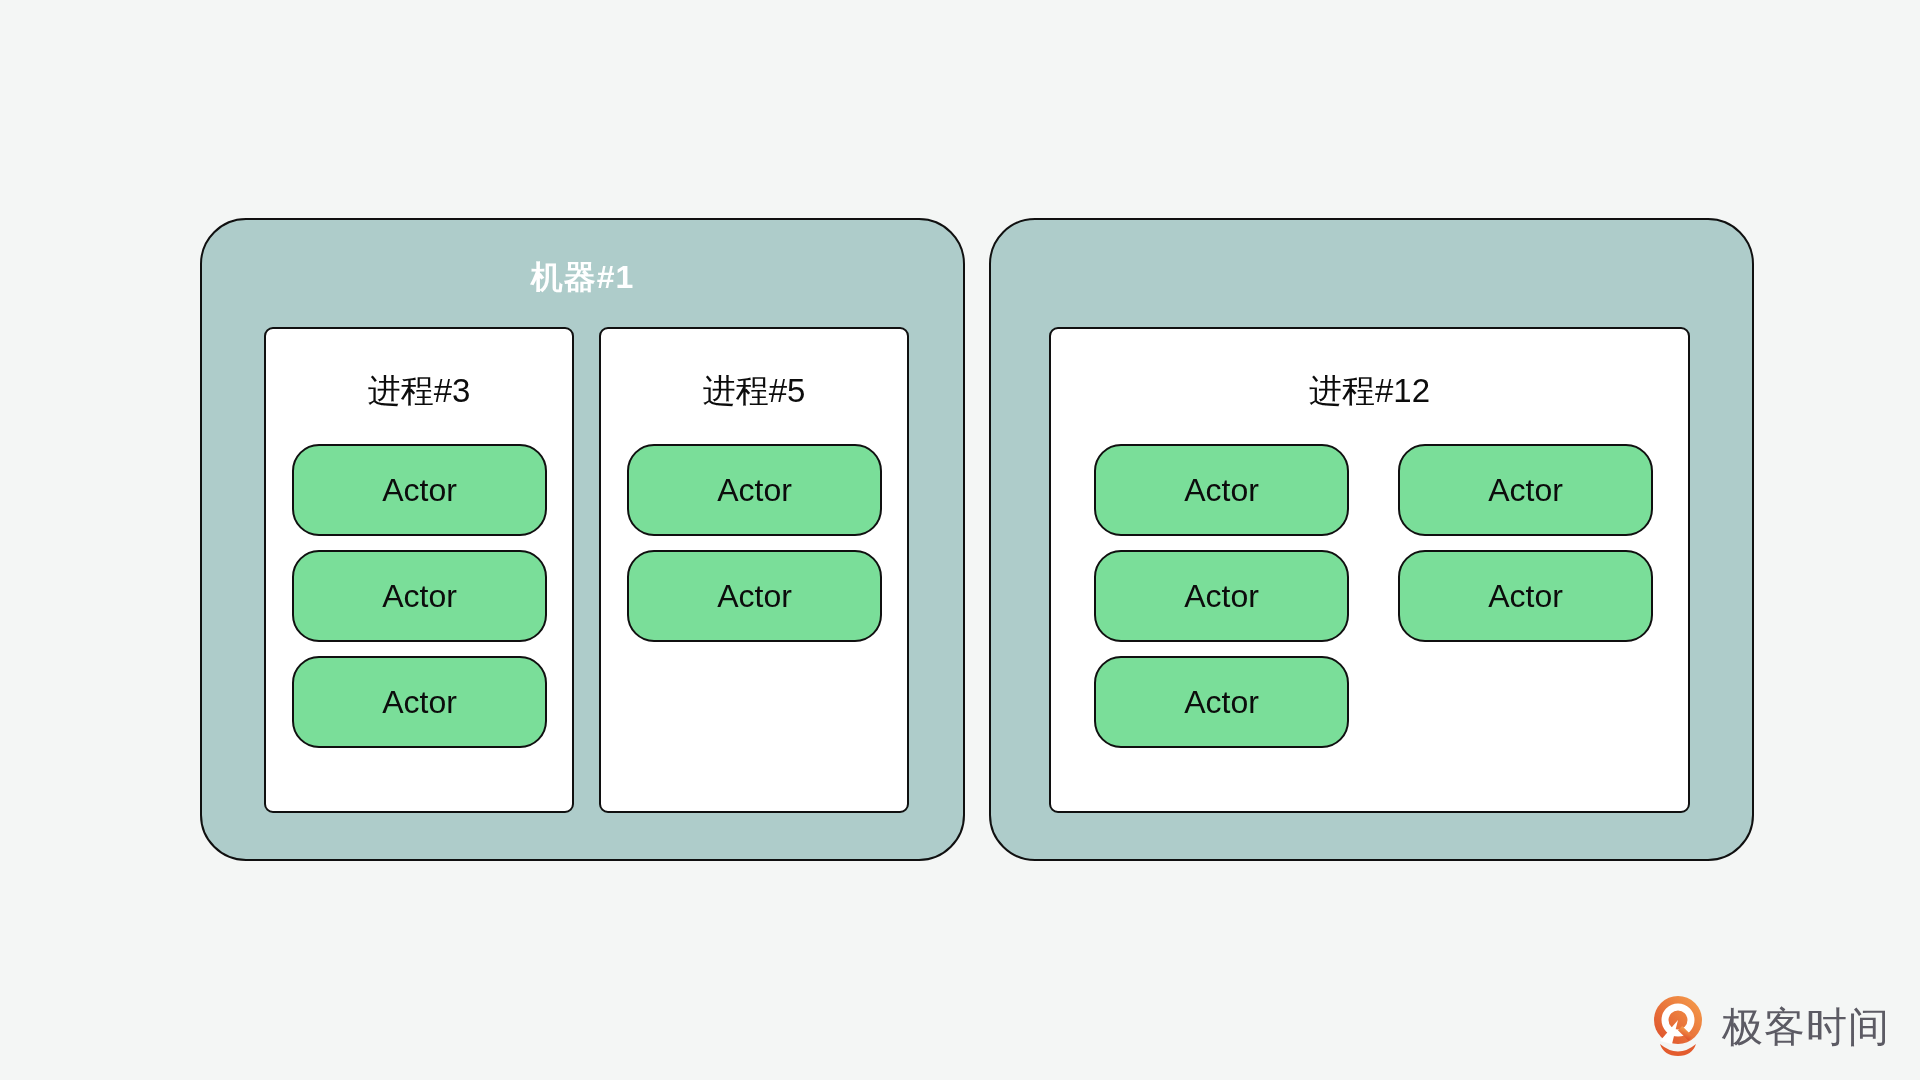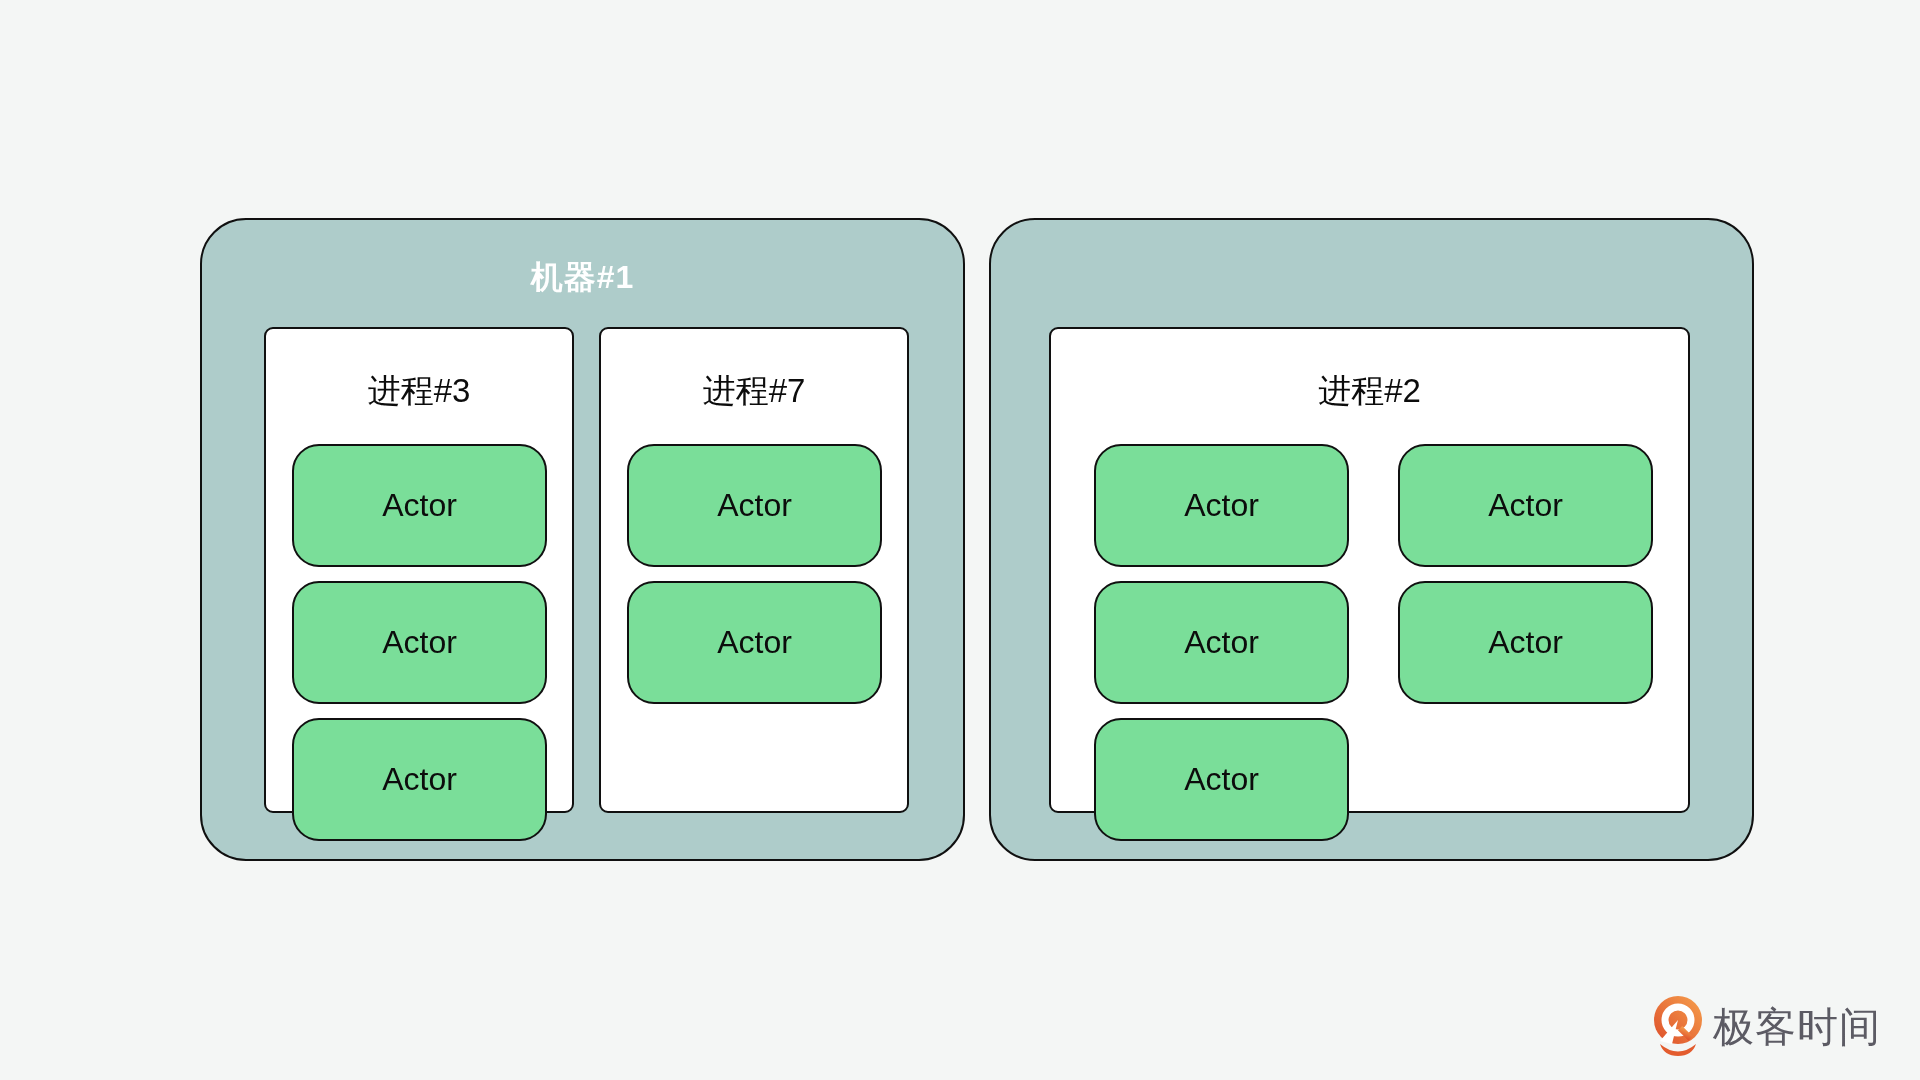--- a/index.html
+++ b/index.html
@@ -78,39 +78,39 @@
     left: 43px;
     display: flex;
     flex-direction: row;
     gap: 49px;
   }
   .actor-columns .actor-stack {
     position: static;
   }
   .actor {
     width: 255px;
-    height: 123px;
+    height: 92px;
     background: #7ade99;
     border: 2px solid #101010;
     border-radius: 27px;
     box-sizing: border-box;
     display: flex;
     align-items: center;
     justify-content: center;
     color: #0c0c0c;
     font-size: 32px;
   }
   
   .logo {
     position: absolute;
     left: 1652px;
     top: 995px;
     display: flex;
     align-items: center;
-    gap: 9px;
+    gap: 18px;
   }
   .logo-text {
     color: #5c5b64;
     font-size: 41px;
     font-weight: 500;
     letter-spacing: 1px;
     line-height: 1;
   }
 </style>
 </head>
@@ -124,32 +124,32 @@
     <div class="process process-3">
       <div class="process-title">进程#3</div>
       <div class="actor-stack stack-inset">
         <div class="actor">Actor</div>
         <div class="actor">Actor</div>
         <div class="actor">Actor</div>
       </div>
     </div>
 
     <div class="process process-5">
-      <div class="process-title">进程#7</div>
+      <div class="process-title">进程#5</div>
       <div class="actor-stack stack-inset">
         <div class="actor">Actor</div>
         <div class="actor">Actor</div>
       </div>
     </div>
   </section>
 
   <section class="machine machine-2">
 
     <div class="process process-12">
-      <div class="process-title">进程#2</div>
+      <div class="process-title">进程#12</div>
       <div class="actor-columns">
         <div class="actor-stack">
           <div class="actor">Actor</div>
           <div class="actor">Actor</div>
           <div class="actor">Actor</div>
         </div>
         <div class="actor-stack">
           <div class="actor">Actor</div>
           <div class="actor">Actor</div>
         </div>

